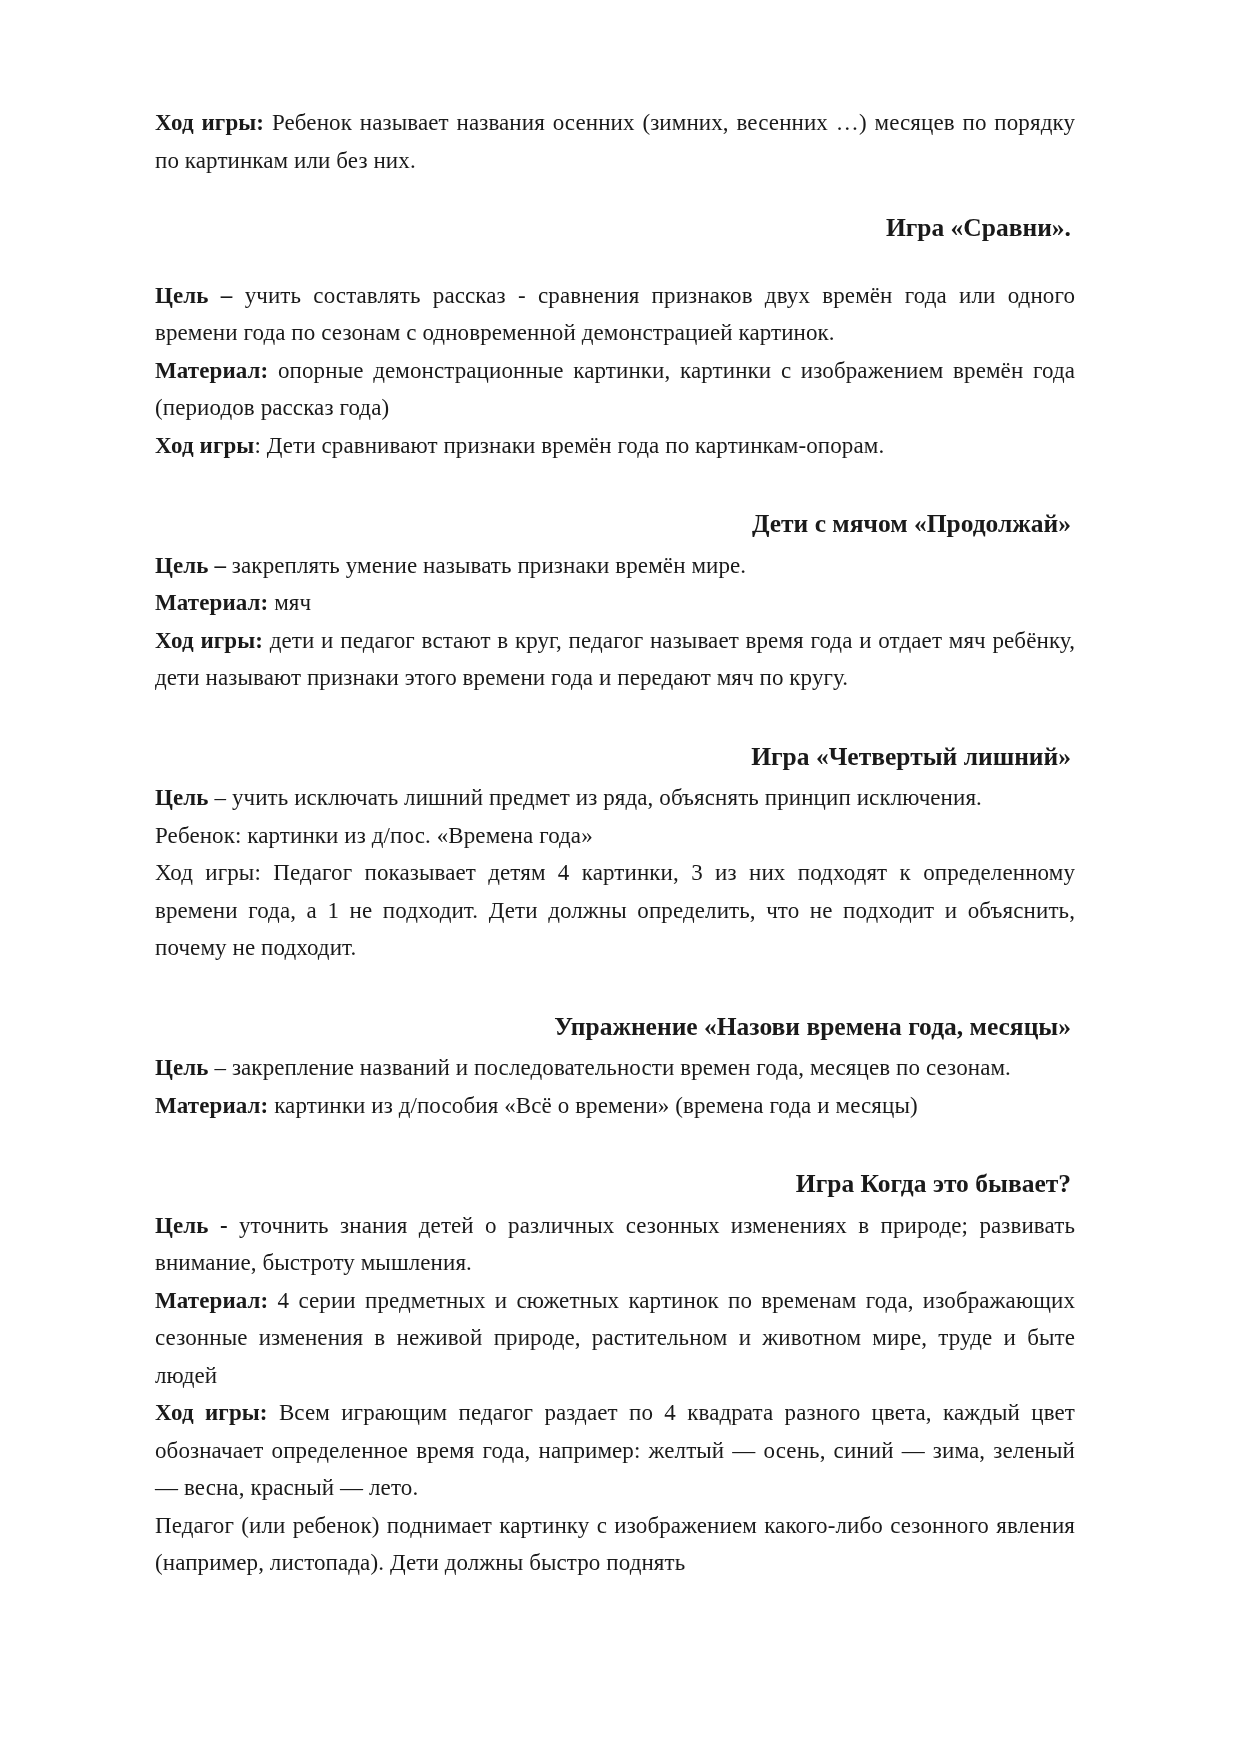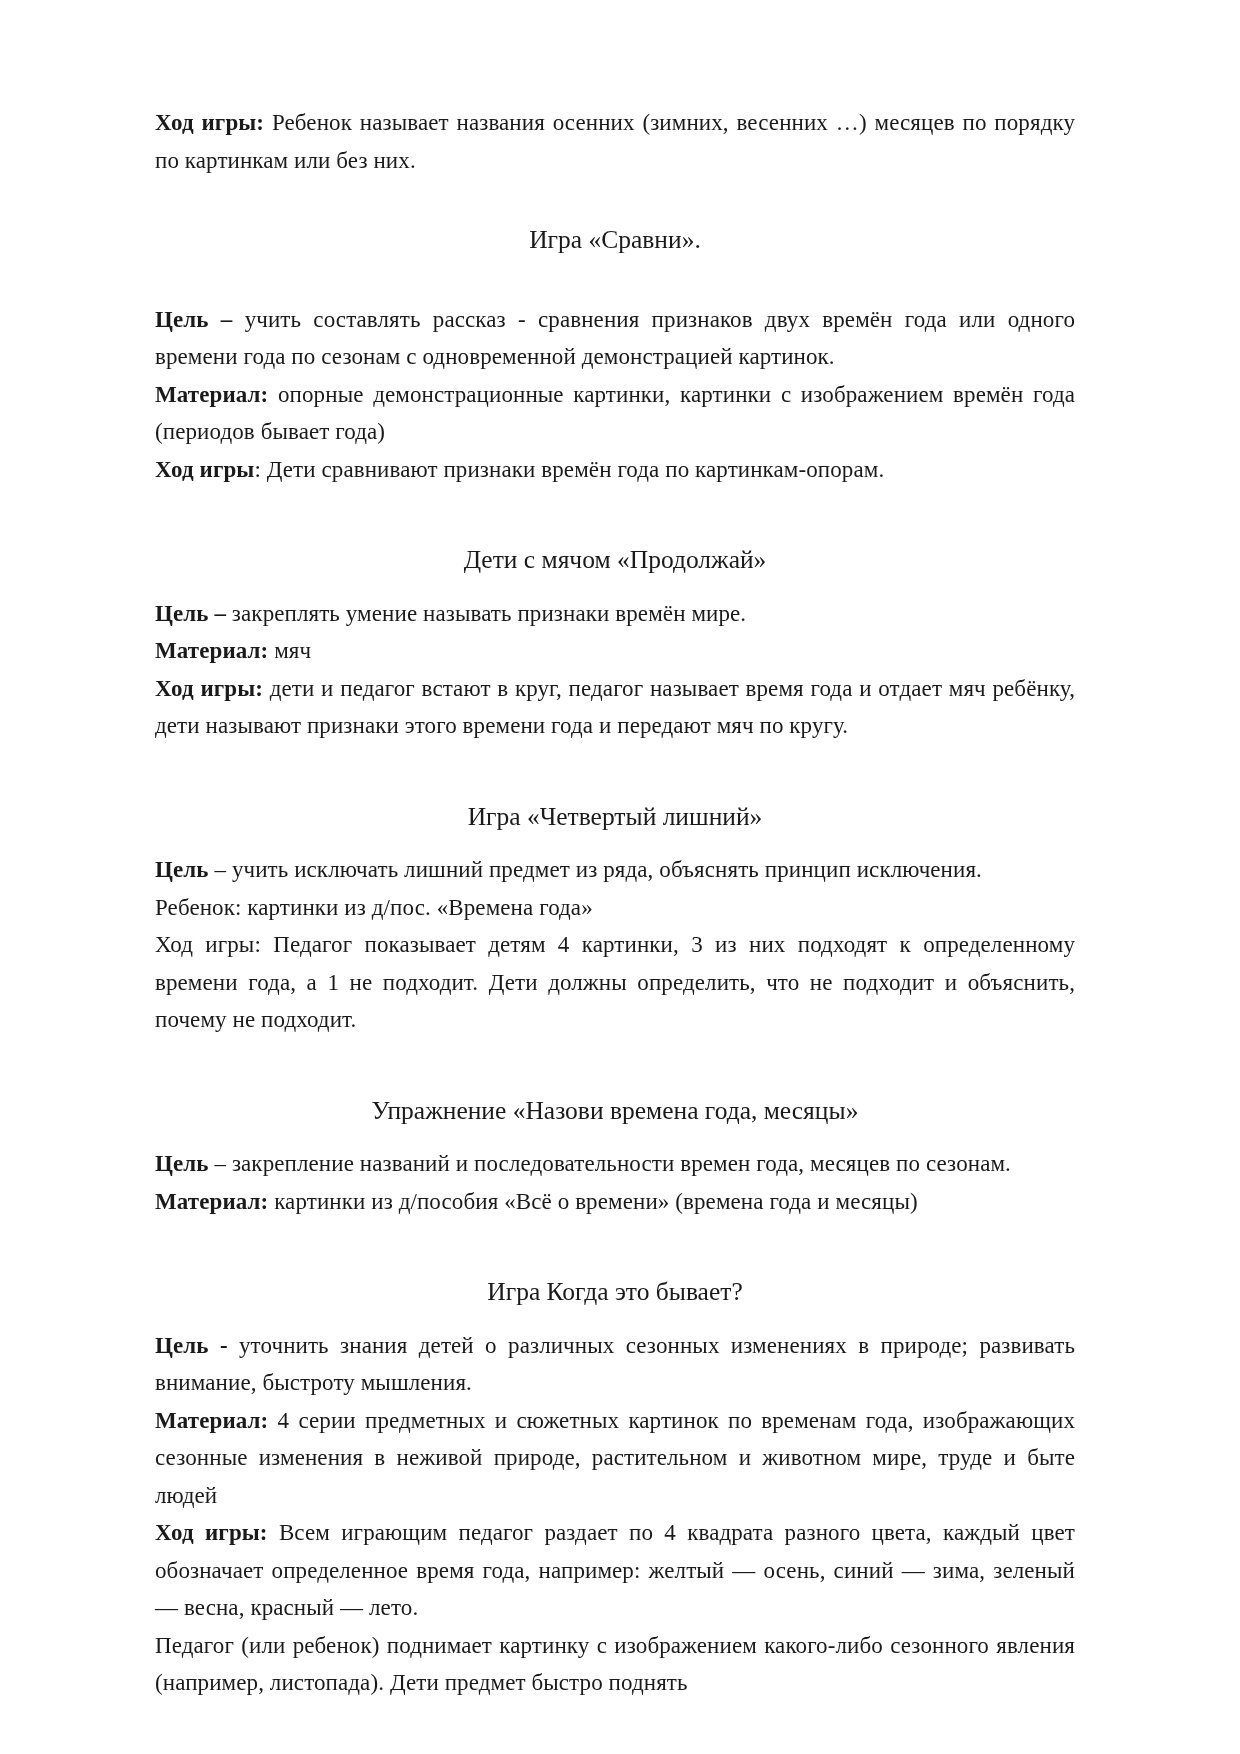--- a/index.html
+++ b/index.html
@@ -37,44 +37,44 @@
   }
   p.par.left {
     text-align: left;
   }
   b, .b {
     font-weight: bold;
   }
   .gap-md { height: 26px; }
   .gap-lg { height: 37px; }
   .heading {
-    margin: 16px;
+    margin: 4px;
     font-size: 25.5px;
     line-height: 37.5px;
-    font-weight: normal;
-    text-align: center;
+    font-weight: bold;
+    text-align: right;
   }
 </style>
 </head>
 <body>
 
 <div class="page">
   <div class="content">
 
     <p class="par"><b class="b">Ход игры:</b><span> Ребенок называет названия осенних (зимних, весенних …) месяцев по порядку по картинкам или без них.</span></p>
 
     <div class="gap-md"></div>
 
     <p class="heading">Игра «Сравни».</p>
 
     <div class="gap-md"></div>
 
     <p class="par"><b class="b">Цель –</b><span> учить составлять рассказ - сравнения признаков двух времён года или одного времени года по сезонам с одновременной демонстрацией картинок.</span></p>
 
-    <p class="par"><b class="b">Материал:</b><span> опорные демонстрационные картинки, картинки с изображением времён года (периодов бывает года)</span></p>
+    <p class="par"><b class="b">Материал:</b><span> опорные демонстрационные картинки, картинки с изображением времён года (периодов рассказ года)</span></p>
 
     <p class="par"><b class="b">Ход игры</b><span>: Дети сравнивают признаки времён года по картинкам-опорам.</span></p>
 
     <div class="gap-lg"></div>
 
     <p class="heading"> Дети с мячом «Продолжай»</p>
 
     <p class="par"><b class="b">Цель –</b><span> закреплять умение называть признаки времён мире.</span></p>
 
     <p class="par"><b class="b">Материал:</b><span> мяч</span></p>
@@ -103,16 +103,16 @@
     <div class="gap-lg"></div>
 
     <p class="heading">Игра  Когда это бывает?</p>
 
     <p class="par"><b class="b">Цель -</b><span> уточнить знания детей о различных сезонных изменениях в природе; развивать внимание, быстроту мышления.</span></p>
 
     <p class="par"><b class="b">Материал:</b><span> 4 серии предметных и сюжетных картинок по временам года, изображающих сезонные изменения в неживой природе, растительном и животном мире, труде и быте людей</span></p>
 
     <p class="par"><b class="b">Ход игры:</b><span> Всем играющим педагог раздает по 4 квадрата разного цвета, каждый цвет обозначает определенное время года, например: желтый — осень, синий — зима, зеленый — весна, красный — лето.</span></p>
 
-    <p class="par"><span>Педагог (или ребенок) поднимает картинку с изображением какого-либо сезонного явления (например, листопада). Дети предмет быстро поднять</span></p>
+    <p class="par"><span>Педагог (или ребенок) поднимает картинку с изображением какого-либо сезонного явления (например, листопада). Дети должны быстро поднять</span></p>
 
   </div>
 </div>
 
 </body></html>

